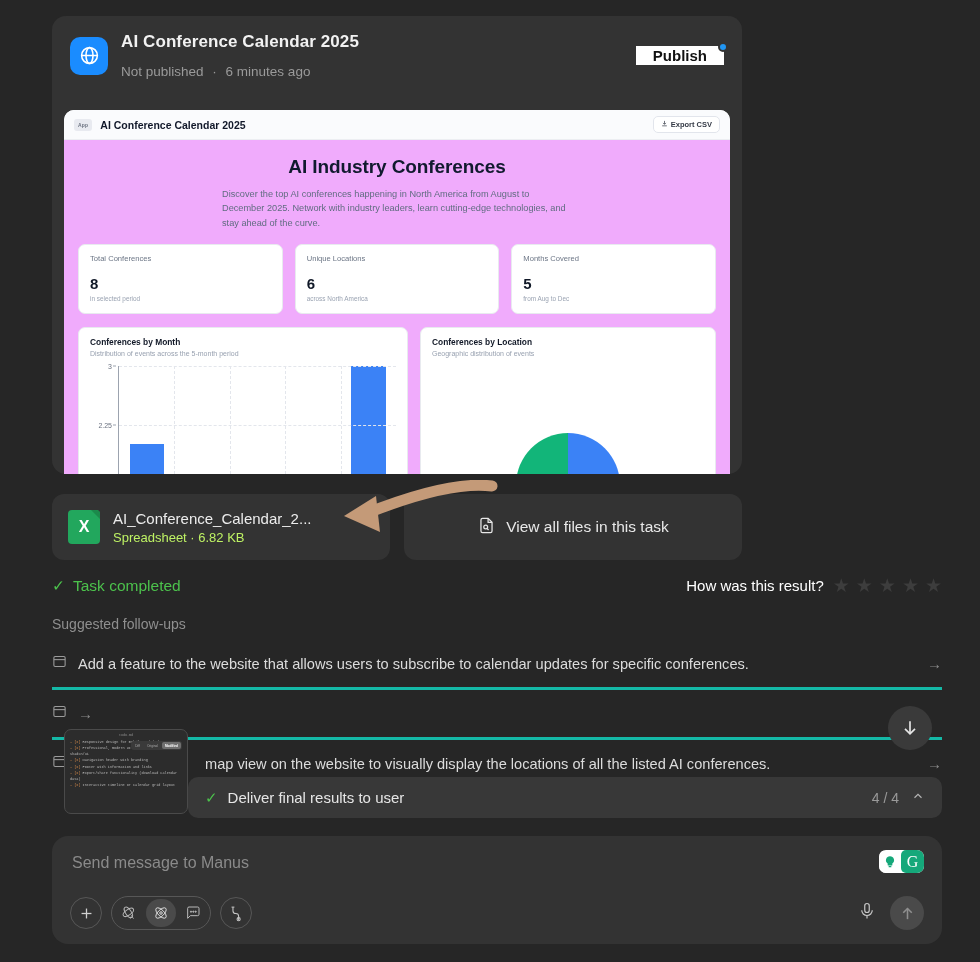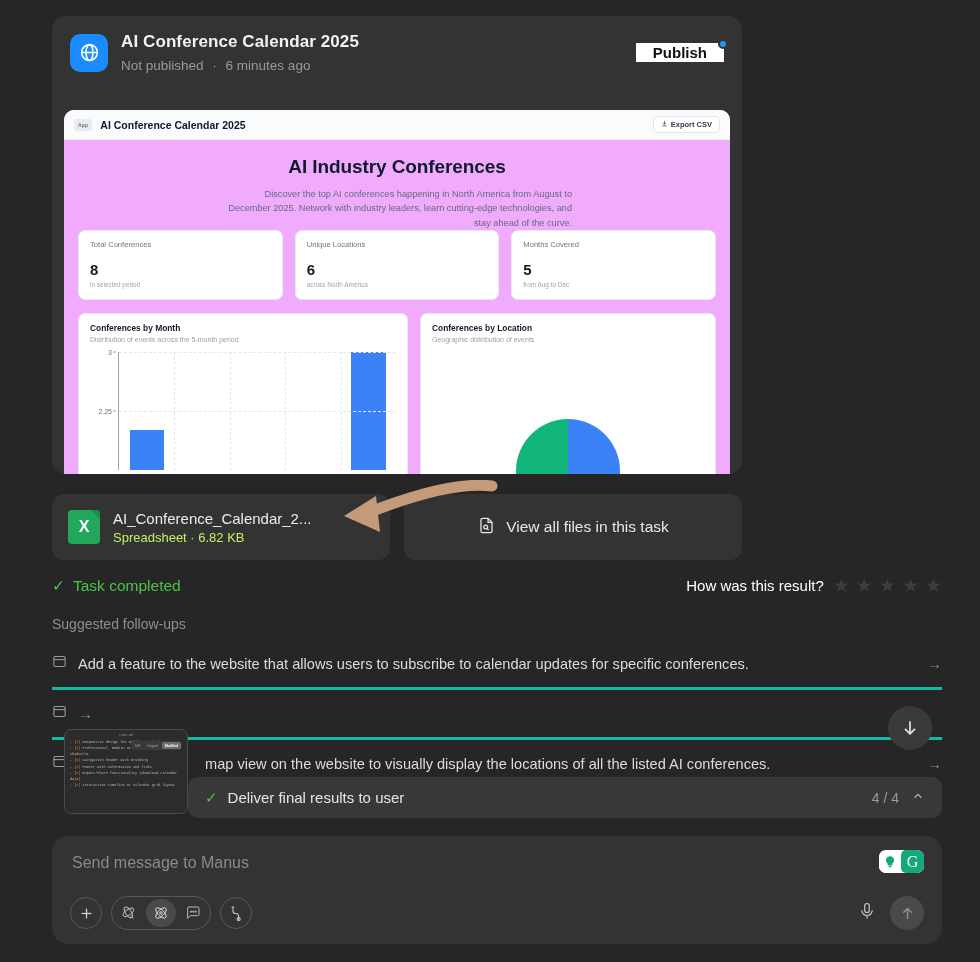--- a/index.html
+++ b/index.html
@@ -19,21 +19,21 @@
     overflow: hidden;
   }
   .pc-header { display: flex; align-items: center; padding: 16px 18px 12px 18px; }
   .pc-appicon {
     width: 38px; height: 38px; border-radius: 10px;
     background: #1a8cff; display: flex; align-items: center;
     justify-content: center; flex: none;
   }
   .pc-titles { margin-left: 13px; flex: 1; min-width: 0; }
   .pc-title { color: #f2f2f2; font-size: 17px; font-weight: 600; letter-spacing: .1px; }
-  .pc-sub { color: #9a9a9a; font-size: 13.5px; margin-top: 6px; }
+  .pc-sub { color: #9a9a9a; font-size: 13.5px; margin-top: 12px; }
   .pc-dot-sep { margin: 0 5px; }
   .publish-wrap { position: relative; flex: none; }
   .publish-btn {
     background: #ffffff; color: #111; border: none; border-radius: 0;
     font-size: 15px; font-weight: 600; padding: 1px 17px;
     font-family: "Liberation Sans", sans-serif; cursor: pointer;
   }
   .publish-badge {
     position: absolute; top: -4px; right: -4px;
     width: 10px; height: 10px; border-radius: 50%;
@@ -61,25 +61,25 @@
     border: 1px solid #e2e5ec; background: #fff; border-radius: 5px;
     padding: 3px 7px; color: #343a46; font-size: 7.5px; font-weight: 600;
     font-family: "Liberation Sans", sans-serif; cursor: pointer;
   }
   .site-body { background: #f0abfc; height: 100%; padding: 16px 14px 0 14px; }
   .hero-title {
     text-align: center; color: #111a2e; font-size: 19px; font-weight: 700;
     letter-spacing: -.1px;
   }
   .hero-sub {
-    text-align: right; color: #606c80; font-size: 9.2px; line-height: 1.55;
+    text-align: left; color: #606c80; font-size: 9.2px; line-height: 1.55;
     margin: 9px auto 0; max-width: 350px;
   }
 
-  .stat-row { display: flex; gap: 12px; }
+  .stat-row { display: flex; gap: 12px; margin-top: 14px; }
   .stat-card {
     flex: 1; background: #fff; border: 1px solid #e8eaef; border-radius: 7px;
     padding: 9px 11px 11px 11px;
   }
   .stat-label { color: #6b7585; font-size: 7.6px; }
   .stat-value { color: #101827; font-size: 15px; font-weight: 700; margin-top: 12px; }
   .stat-note { color: #9aa3b2; font-size: 6.4px; margin-top: 3px; }
 
   .chart-row { display: flex; gap: 12px; margin-top: 13px; }
   .chart-card {

